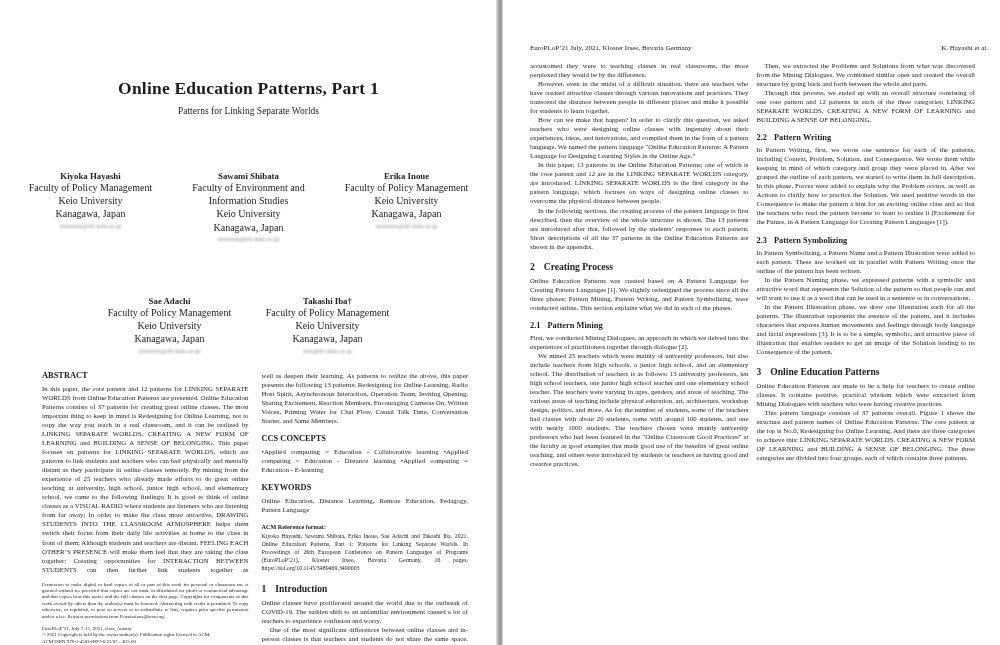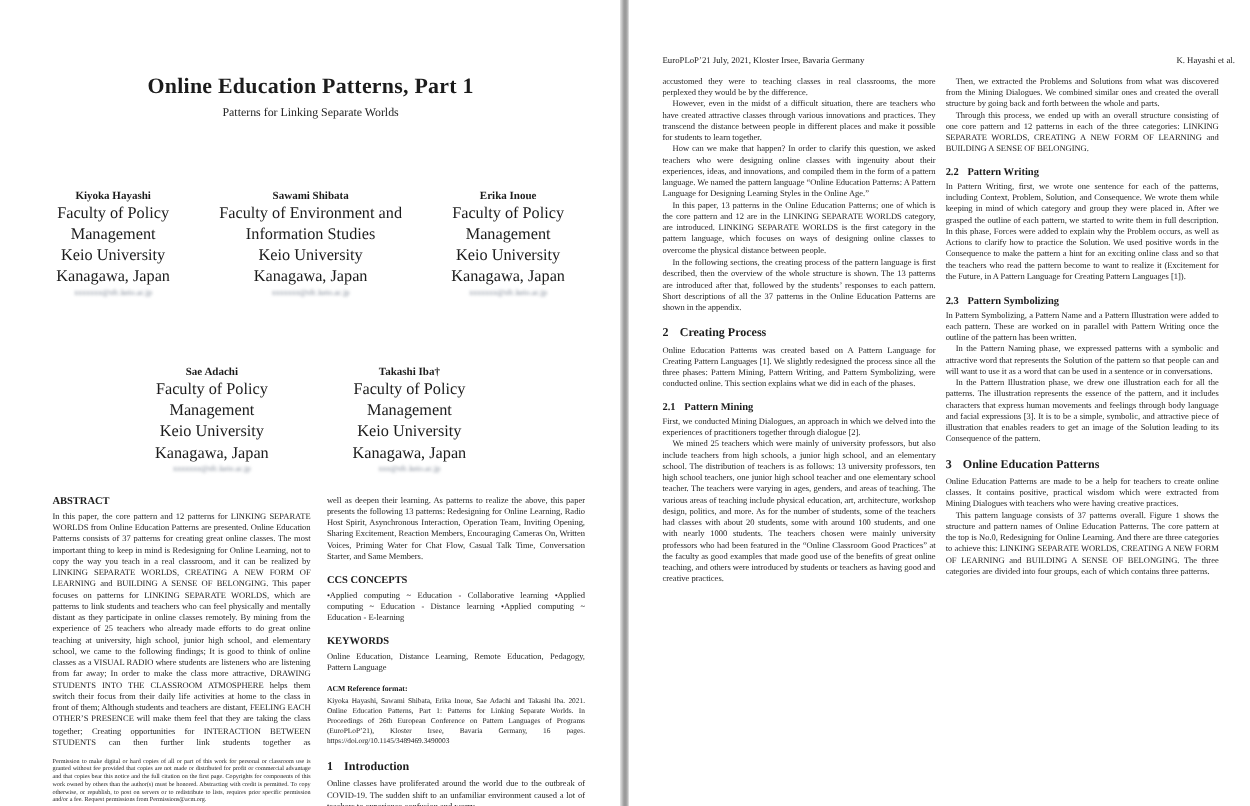--- a/index.html
+++ b/index.html
@@ -5,28 +5,28 @@
   html,body{margin:0;padding:0;background:#ffffff;}
   .canvas{position:relative;width:1000px;height:645px;background:#ffffff;overflow:hidden;
           font-family:"Liberation Serif","DejaVu Serif",serif;color:#1c1c1c;}
   .page{position:absolute;top:0;height:645px;background:#ffffff;}
   .page-left{left:0;width:497px;}
   .page-right{left:503px;width:497px;}
   .divider{position:absolute;left:496px;top:0;width:8px;height:645px;
            background:linear-gradient(to right,#e6e6e6,#9b9b9b 40%,#9b9b9b 60%,#e6e6e6);}
 
   
-  .p1-head{padding-top:58px;text-align:center;}
+  .p1-head{padding-top:78px;text-align:center;}
   .title{font-size:17.5px;font-weight:bold;letter-spacing:.2px;}
   .subtitle{font-size:9.5px;margin-top:7px;text-align:center;}
   .auth-row{display:flex;justify-content:center;margin-top:18px;}
   .auth-row2{margin-top:16px;}
   .auth{width:158px;text-align:center;}
   .auth-name{font-size:8.8px;font-weight:bold;margin-top:37px;}
-  .auth-line{font-size:13px;line-height:1.32;}
+  .auth-line{font-size:10px;line-height:1.32;}
   .auth-email{font-size:6.4px;line-height:1.3;color:#7e8795;filter:blur(1.2px);margin-top:1px;}
 
   
   .cols{display:flex;}
   .p1-cols{padding:16px 29px 0 42px;gap:13px;}
   .p2-cols{padding:0 25px 0 27px;gap:8px;}
   .col{flex:1;min-width:0;}
 
   .p{font-size:6.8px;line-height:1.33;text-align:justify;margin:0;}
   .indent{text-indent:8px;}

